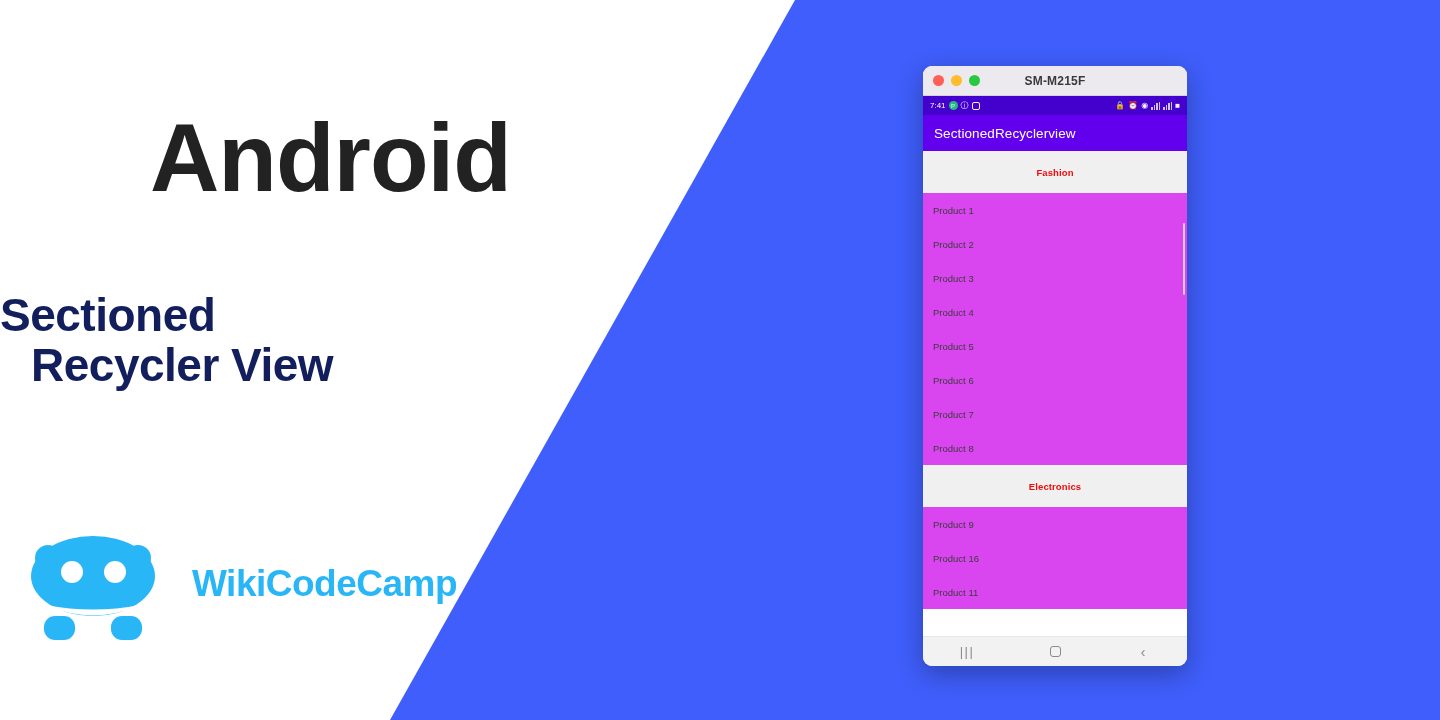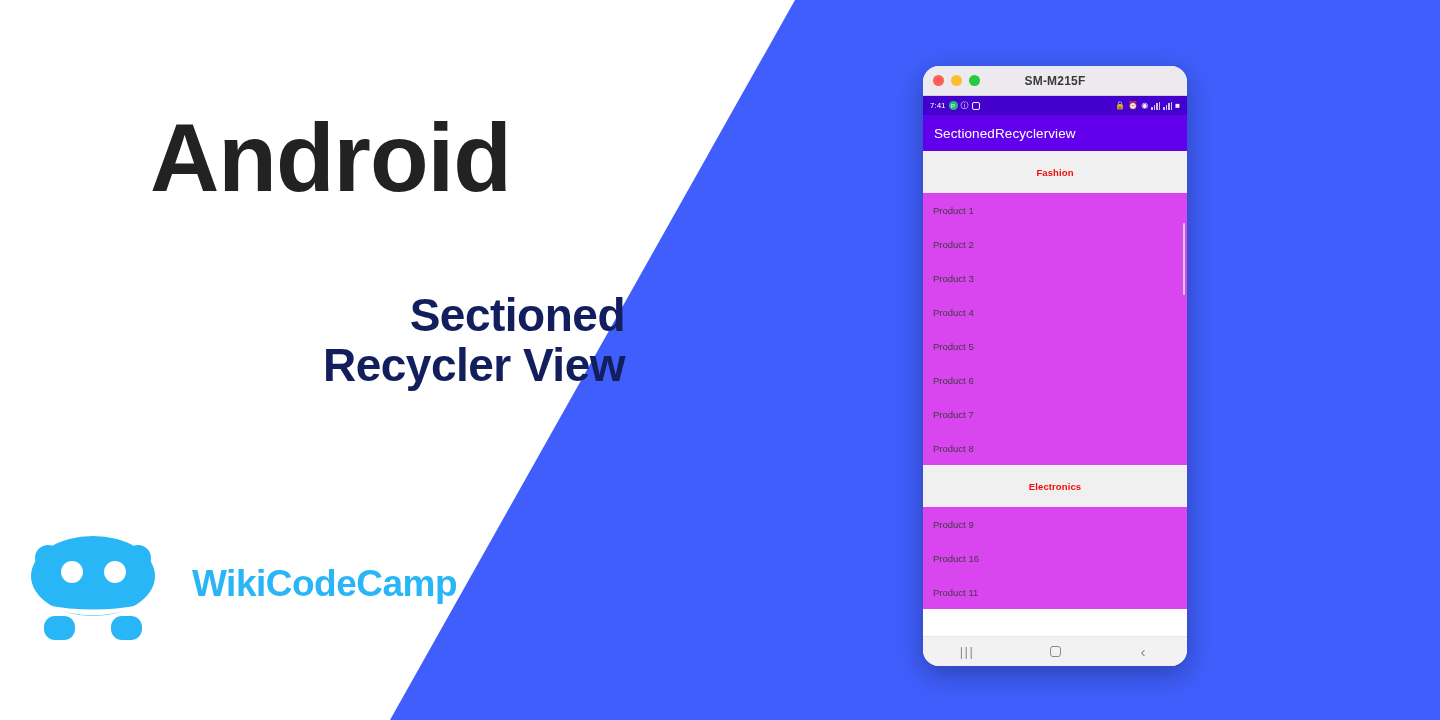--- a/index.html
+++ b/index.html
@@ -31,21 +31,21 @@
     font-size:96px;
     font-weight:bold;
     letter-spacing:-1px;
     color:#222222;
     line-height:1;
   }
   .promo-sub {
     position:absolute;
     left:0; top:275px;
     width:625px;
-    text-align:right;
+    text-align:left;
     font-size:46px;
     font-weight:bold;
     line-height:1.08;
     letter-spacing:-0.5px;
     color:#121f5c;
   }
   .promo-sub .l2 { display:block;padding-left:31px; }
 
   
   .brand {
@@ -61,21 +61,21 @@
     font-weight:bold;
     letter-spacing:-0.5px;
     color:#29b6f6;
   }
 
   
   .emu {
     position:absolute;
     left:923px; top:66px;
     width:264px; height:600px;
-    border-radius:16px;
+    border-radius:9px;
     background:#ffffff;
     box-shadow:0 8px 26px rgba(0,0,0,0.30);
     overflow:hidden;
     display:flex;
     flex-direction:column;
   }
   .emu-titlebar {
     height:30px;
     flex:0 0 30px;
     background:#eceaef;

